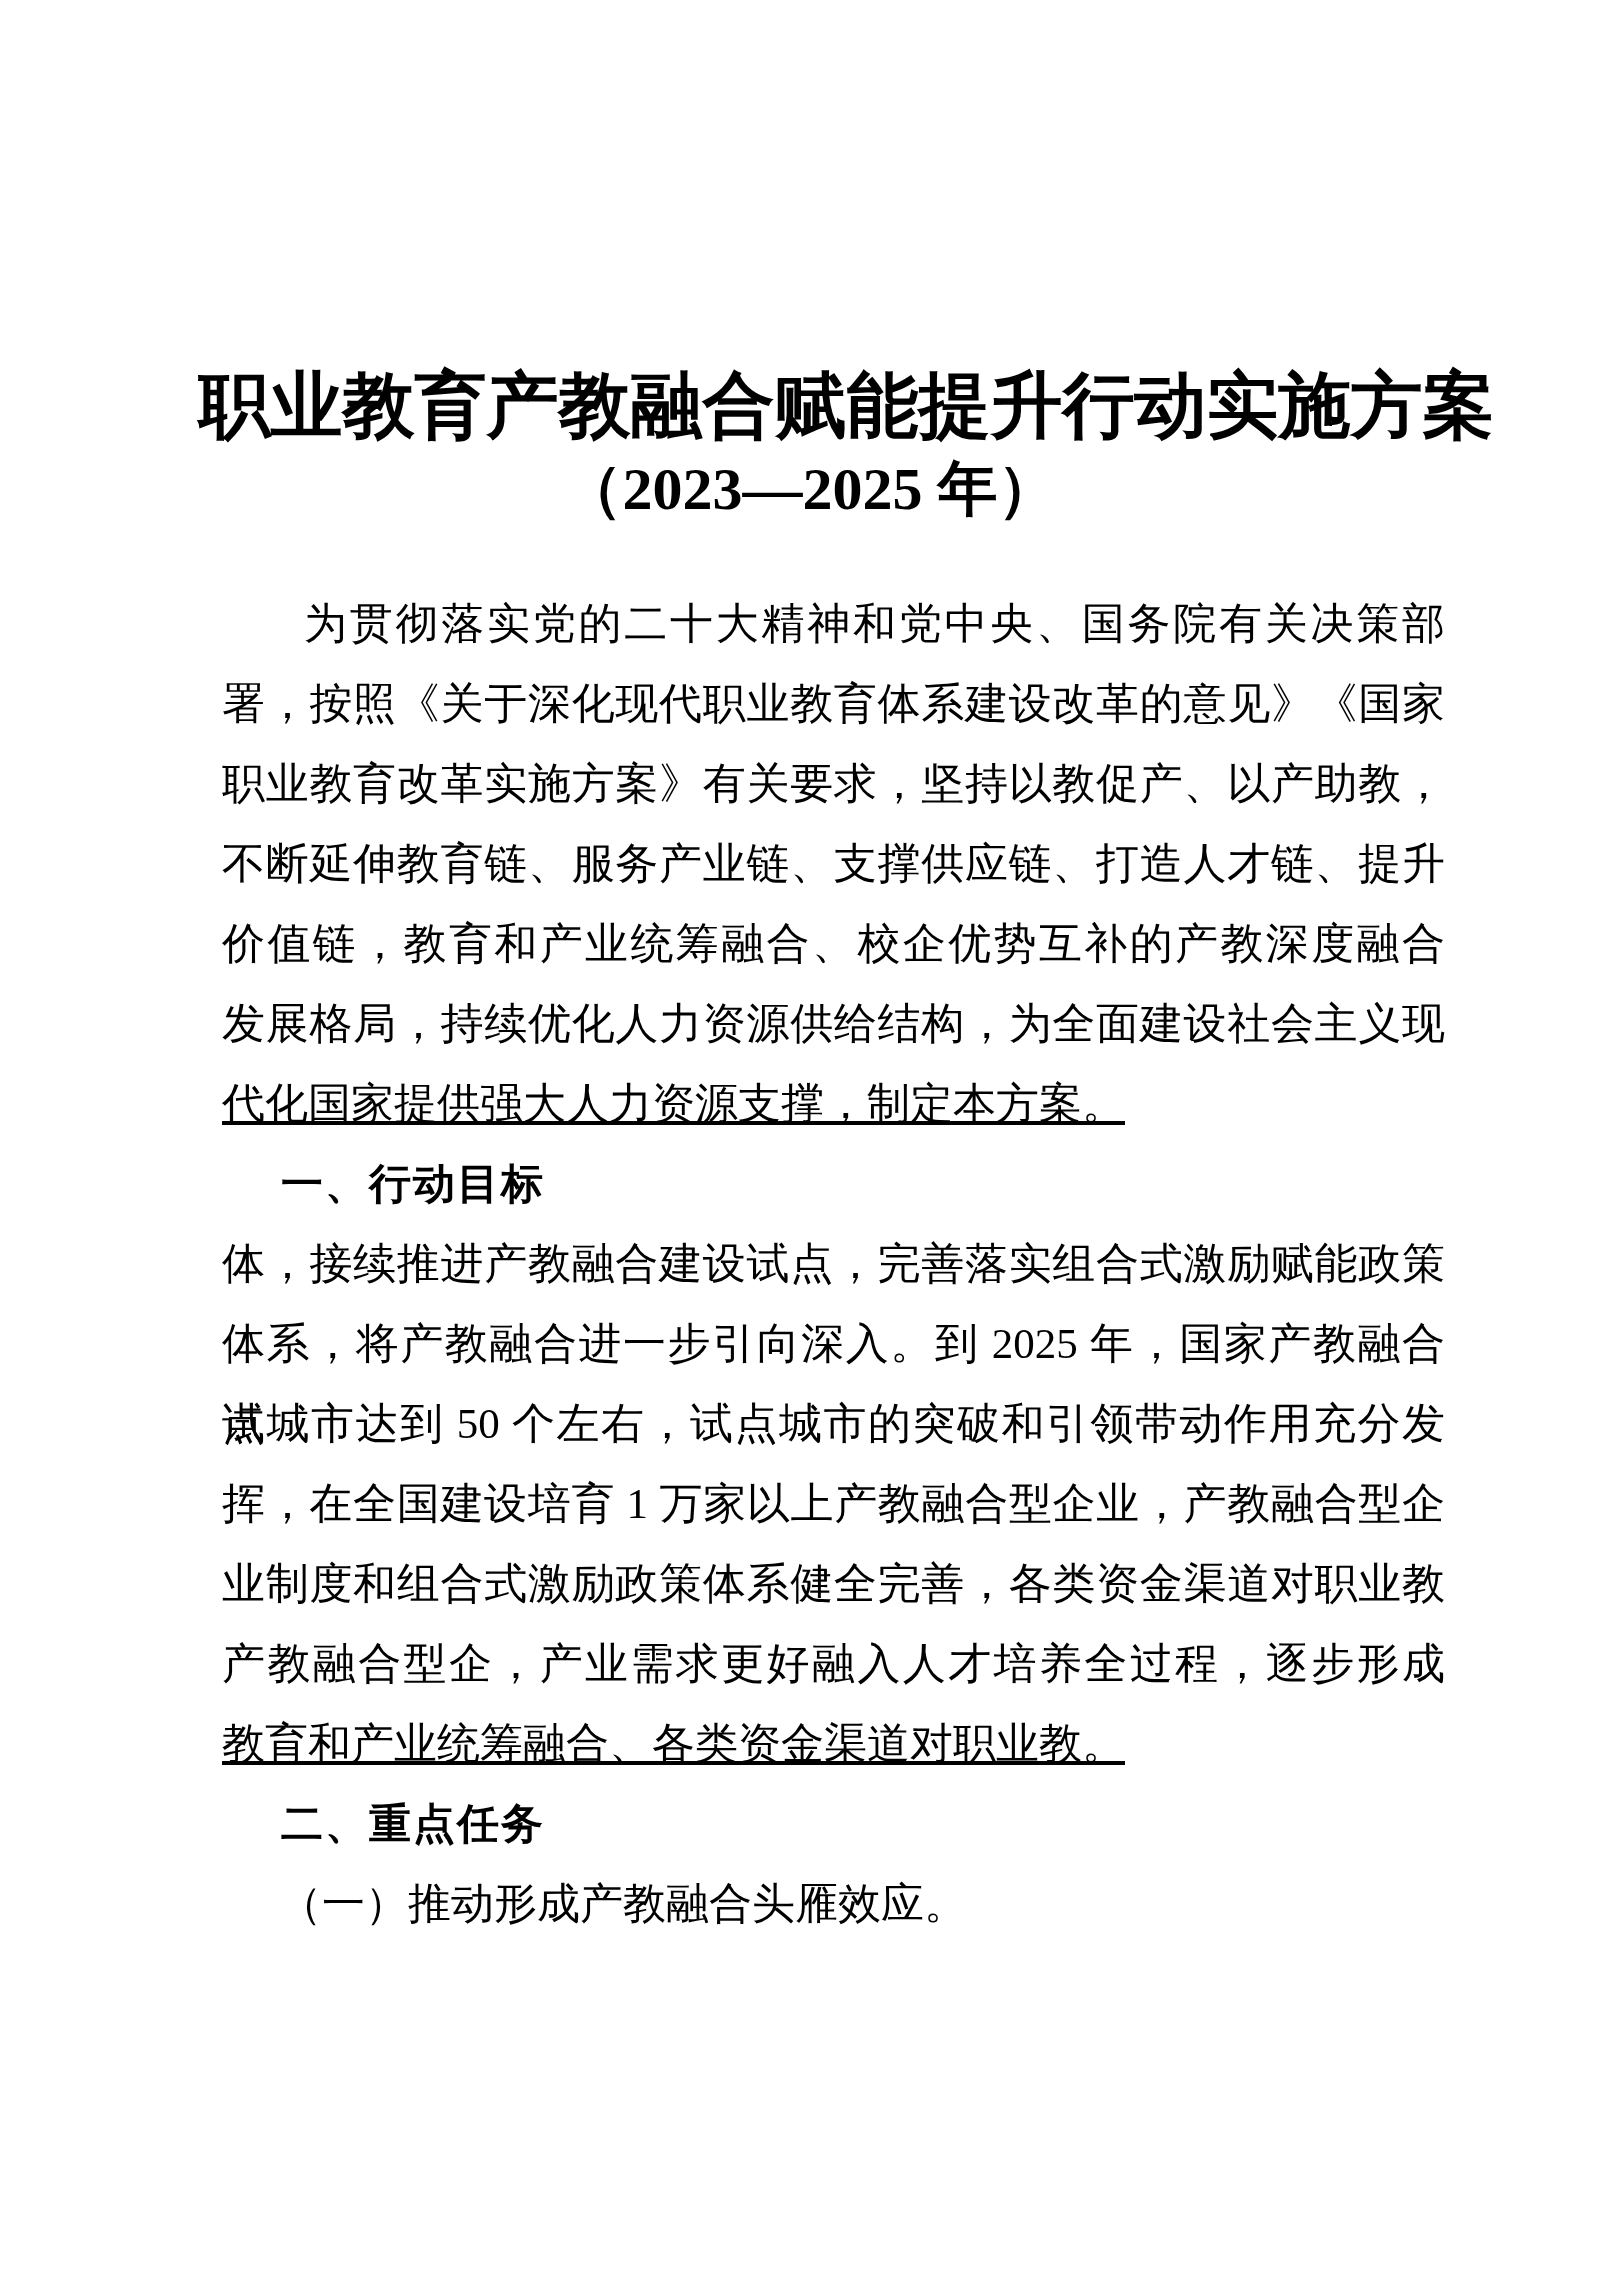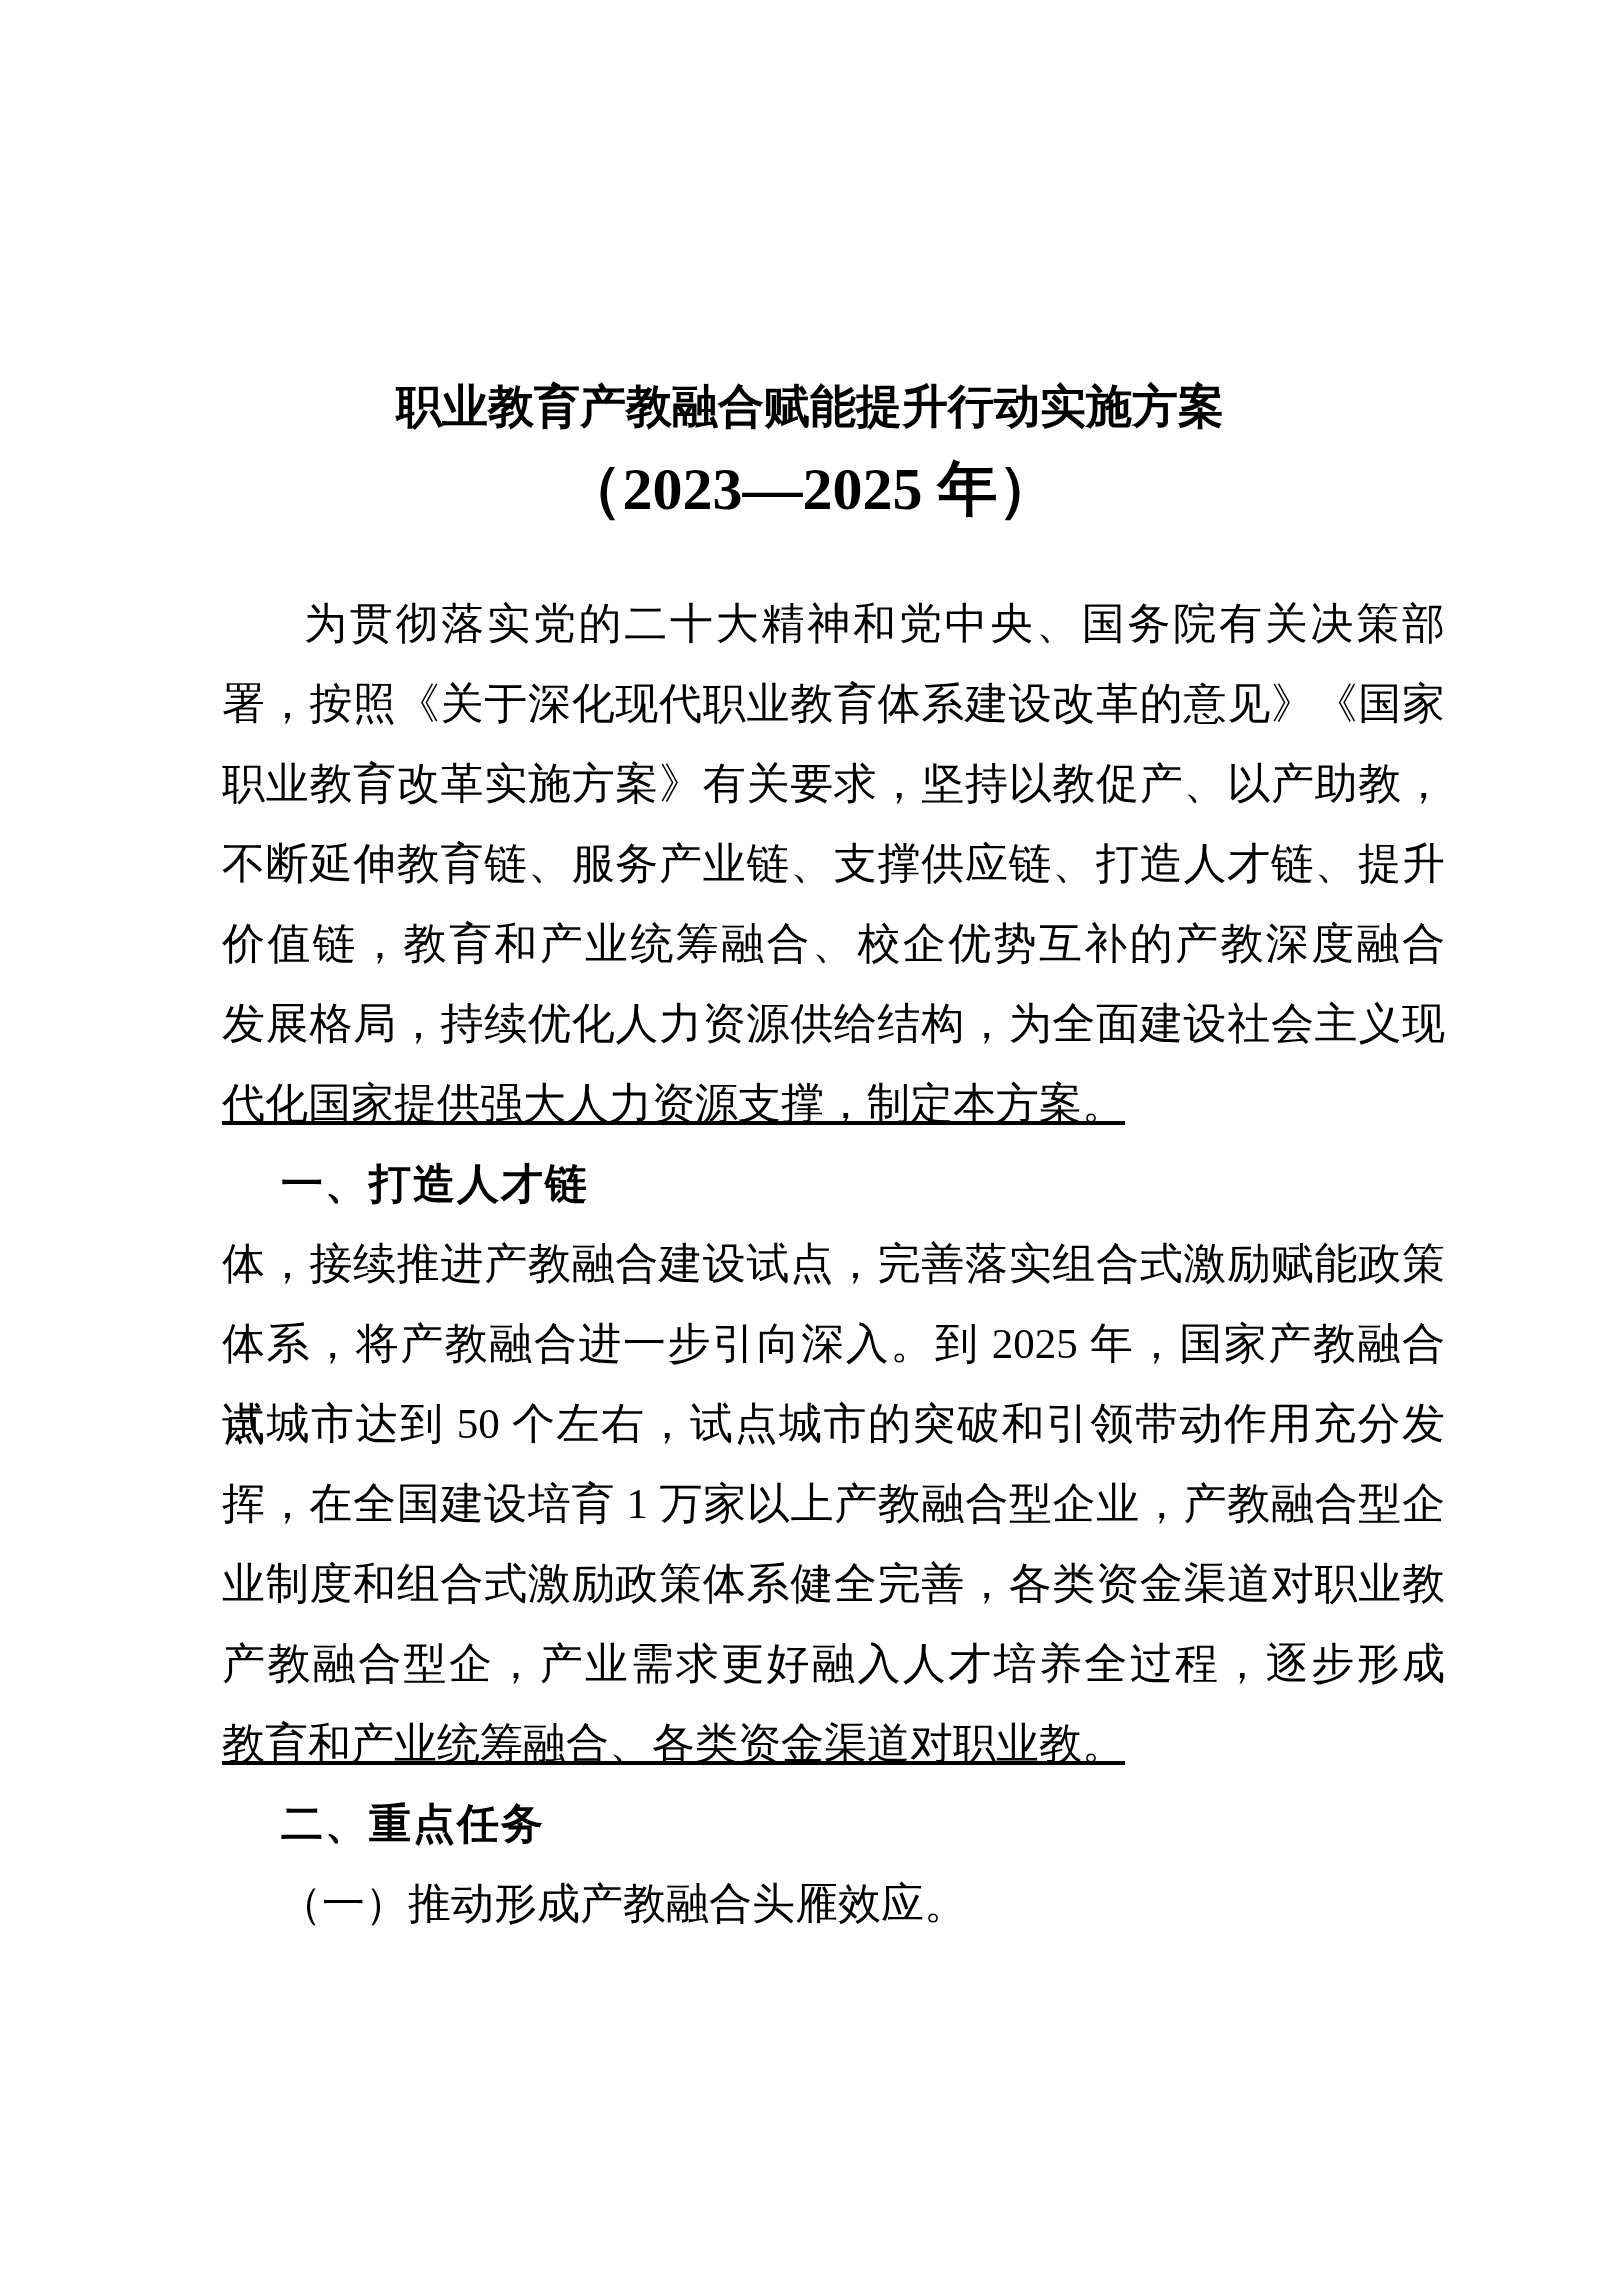--- a/index.html
+++ b/index.html
@@ -23,21 +23,21 @@
     width: 1223px;
   }
   .title-block {
     width: 1223px;
     margin-left: -23.5px; 
   }
   .title-line {
     text-align: center;
     font-family: "Liberation Serif", serif;
     font-weight: bold;
-    font-size: 46px;
+    font-size: 72px;
     line-height: 83px;
     height: 83px;
     white-space: nowrap;
   }
   .title-line.sub {
     font-size: 60px;
   }
   .body-flow {
     margin-top: 53px;
   }
@@ -84,21 +84,21 @@
       <div class="title-line sub">（2023—2025 年）</div>
     </div>
     <div class="body-flow">
         <div class="line  indent">为贯彻落实党的二十大精神和党中央、国务院有关决策部</div>
         <div class="line">署，按照《关于深化现代职业教育体系建设改革的意见》《国家</div>
         <div class="line">职业教育改革实施方案》有关要求，坚持以教促产、以产助教，</div>
         <div class="line">不断延伸教育链、服务产业链、支撑供应链、打造人才链、提升</div>
         <div class="line">价值链，教育和产业统筹融合、校企优势互补的产教深度融合</div>
         <div class="line">发展格局，持续优化人力资源供给结构，为全面建设社会主义现</div>
         <div class="line  last">代化国家提供强大人力资源支撑，制定本方案。</div>
-        <div class="line heading">一、打造人才链</div>
+        <div class="line heading">一、行动目标</div>
         <div class="line">体，接续推进产教融合建设试点，完善落实组合式激励赋能政策</div>
         <div class="line">体系，将产教融合进一步引向深入。到 2025 年，国家产教融合试</div>
         <div class="line">点城市达到 50 个左右，试点城市的突破和引领带动作用充分发</div>
         <div class="line">挥，在全国建设培育 1 万家以上产教融合型企业，产教融合型企</div>
         <div class="line">业制度和组合式激励政策体系健全完善，各类资金渠道对职业教</div>
         <div class="line">产教融合型企，产业需求更好融入人才培养全过程，逐步形成</div>
         <div class="line  last">教育和产业统筹融合、各类资金渠道对职业教。</div>
         <div class="line heading">二、重点任务</div>
         <div class="line kaiti">（一）推动形成产教融合头雁效应。</div>
       </div>

